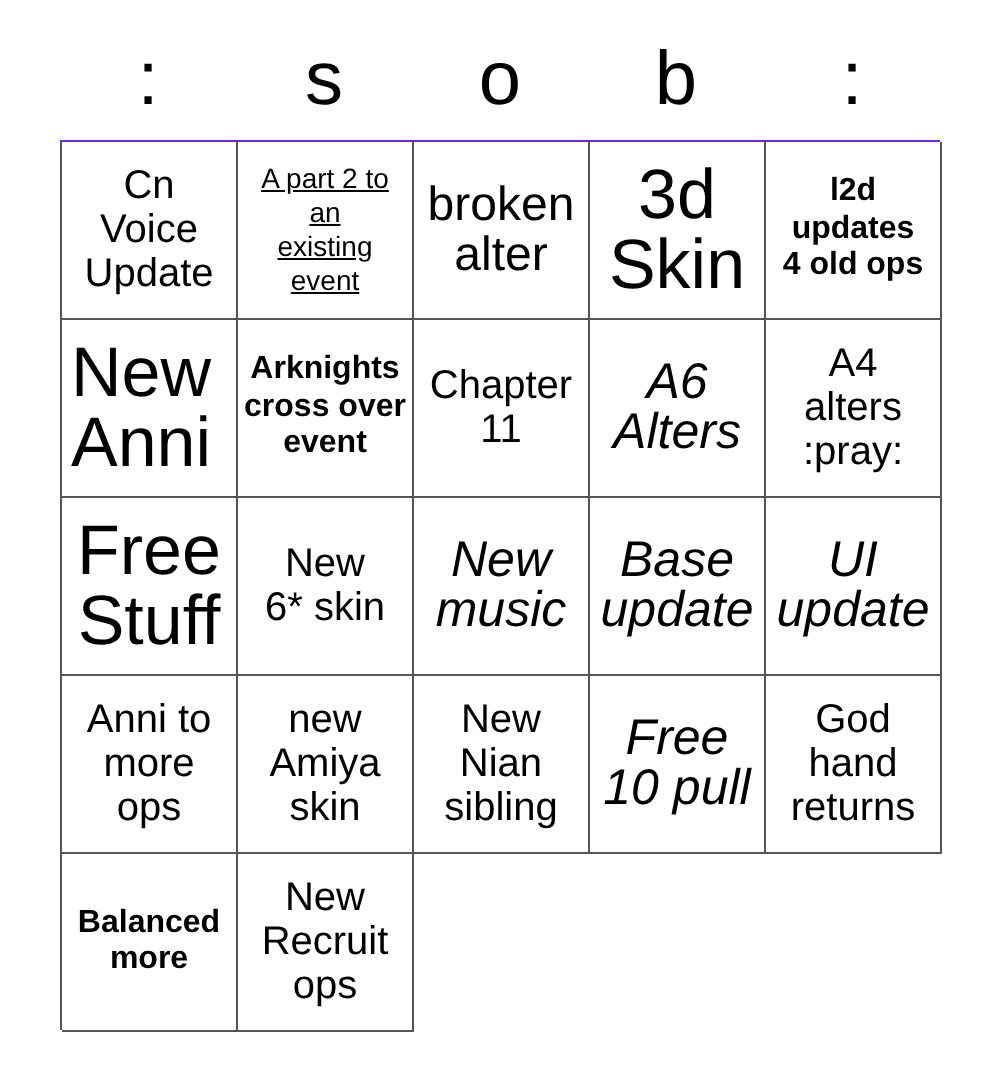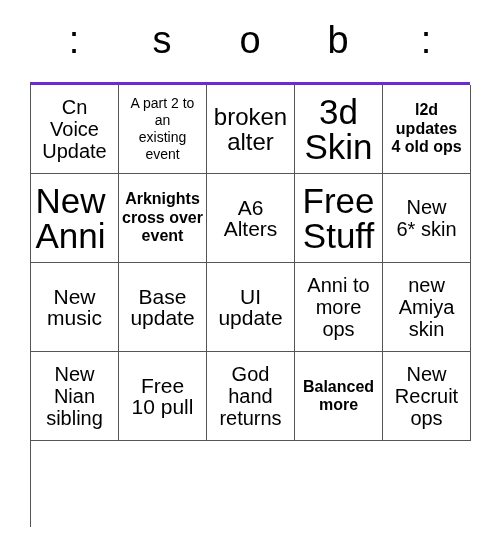--- a/index.html
+++ b/index.html
@@ -40,24 +40,23 @@
     letter-spacing: 0;
   }
 
   
   .bingo-grid {
     display: grid;
     grid-template-columns: repeat(5, 88px);
     grid-template-rows: repeat(5, 89px);
     width: 440px;
     height: 445px;
-    border-top: 3px solid #6d28d9;
+    border-top: 1px solid #6d28d9;
     border-left: 1px solid #555555;
     box-sizing: border-box;
-    margin-top: 12px;
   }
   .bingo-cell {
     border-right: 1px solid #555555;
     border-bottom: 1px solid #555555;
     box-sizing: border-box;
     display: flex;
     align-items: center;
     justify-content: center;
     text-align: center;
     overflow: visible;
@@ -70,25 +69,25 @@
     text-align: center;
     line-height: 1.06;
     color: #000000;
     white-space: pre-line;
     padding: 0 1px;
     box-sizing: border-box;
   }
 
   
   .fs-xxl .cell-text { font-size: 35px; line-height: 1.0; }
-  .fs-xl  .cell-text { font-size: 21px; line-height: 1.02; }
+  .fs-xl  .cell-text { font-size: 25px; line-height: 1.02; font-style: italic; }
   .fs-lg  .cell-text { font-size: 24px; line-height: 1.05; }
   .fs-md  .cell-text { font-size: 20px; line-height: 1.1; }
   .fs-sm  .cell-text { font-size: 16px; line-height: 1.15; font-weight: bold; }
-  .fs-xs  .cell-text { font-size: 14px; line-height: 1.2; }
+  .fs-xs  .cell-text { font-size: 14px; line-height: 1.2; text-decoration: underline; }
 
   
   .overflow-x .cell-text {
     position: relative;
     z-index: 2;
     width: 104px;
     margin-left: -8px;
   }
 </style>
 </head>
@@ -131,23 +130,32 @@
       </div>
       <div class="bingo-cell fs-xxl overflow-x">
         <span class="cell-text">New
 Anni</span>
       </div>
       <div class="bingo-cell fs-sm">
         <span class="cell-text">Arknights
 cross over
 event</span>
       </div>
+      <div class="bingo-cell fs-md">
+        <span class="cell-text">Chapter
+11</span>
+      </div>
       <div class="bingo-cell fs-xl">
         <span class="cell-text">A6
 Alters</span>
+      </div>
+      <div class="bingo-cell fs-md">
+        <span class="cell-text">A4
+alters
+:pray:</span>
       </div>
       <div class="bingo-cell fs-xxl">
         <span class="cell-text">Free
 Stuff</span>
       </div>
       <div class="bingo-cell fs-md">
         <span class="cell-text">New
 6* skin</span>
       </div>
       <div class="bingo-cell fs-xl">

